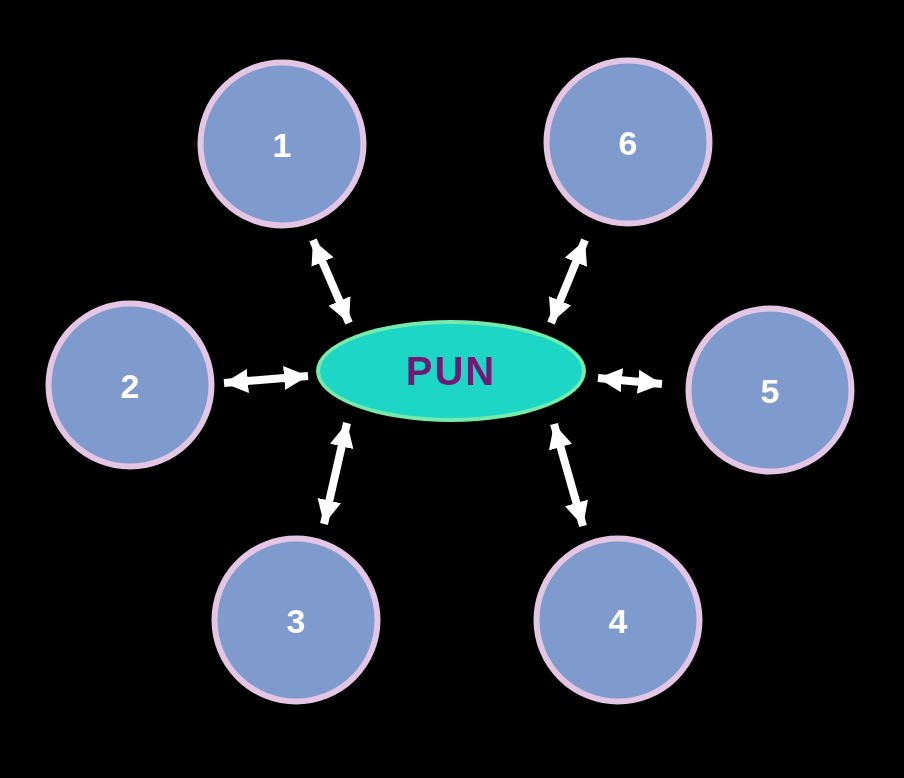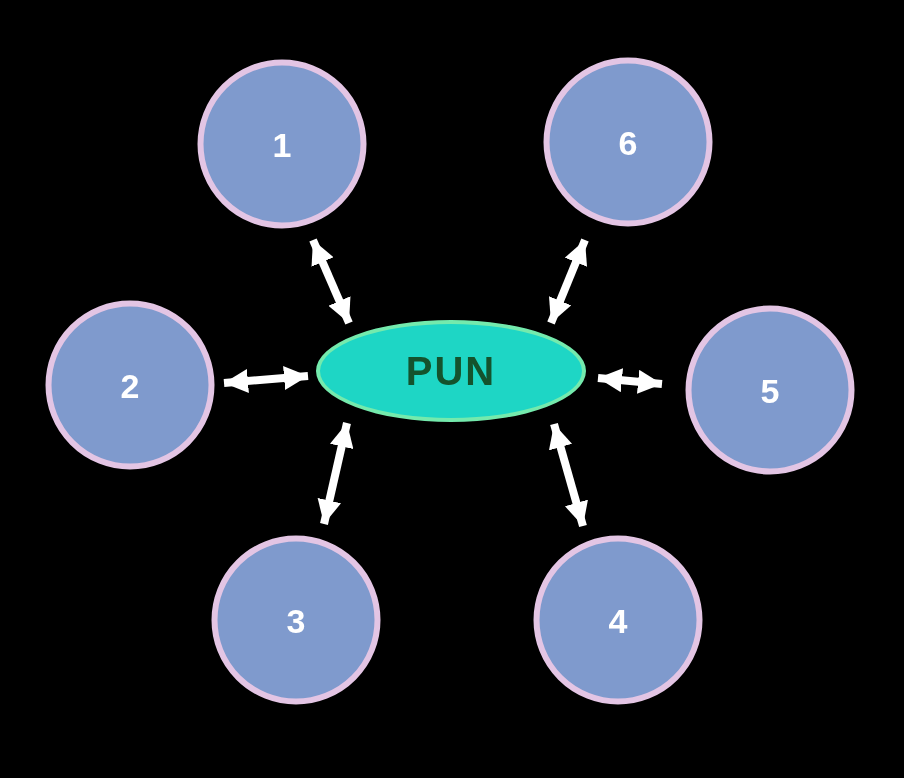--- a/index.html
+++ b/index.html
@@ -61,21 +61,21 @@
     background: #1ED6C5;
     border: 4px solid #74EAAD;
     transform: translate(-50%, -50%);
     display: flex;
     align-items: center;
     justify-content: center;
     z-index: 2;
     box-sizing: content-box;
   }
   .center-ellipse .center-label {
-    color: #14532d;
+    color: #701a75;
     font-size: 40px;
     font-weight: 700;
     letter-spacing: 2px;
     line-height: 1;
     user-select: none;
   }
 </style>
 </head>
 <body>
 

